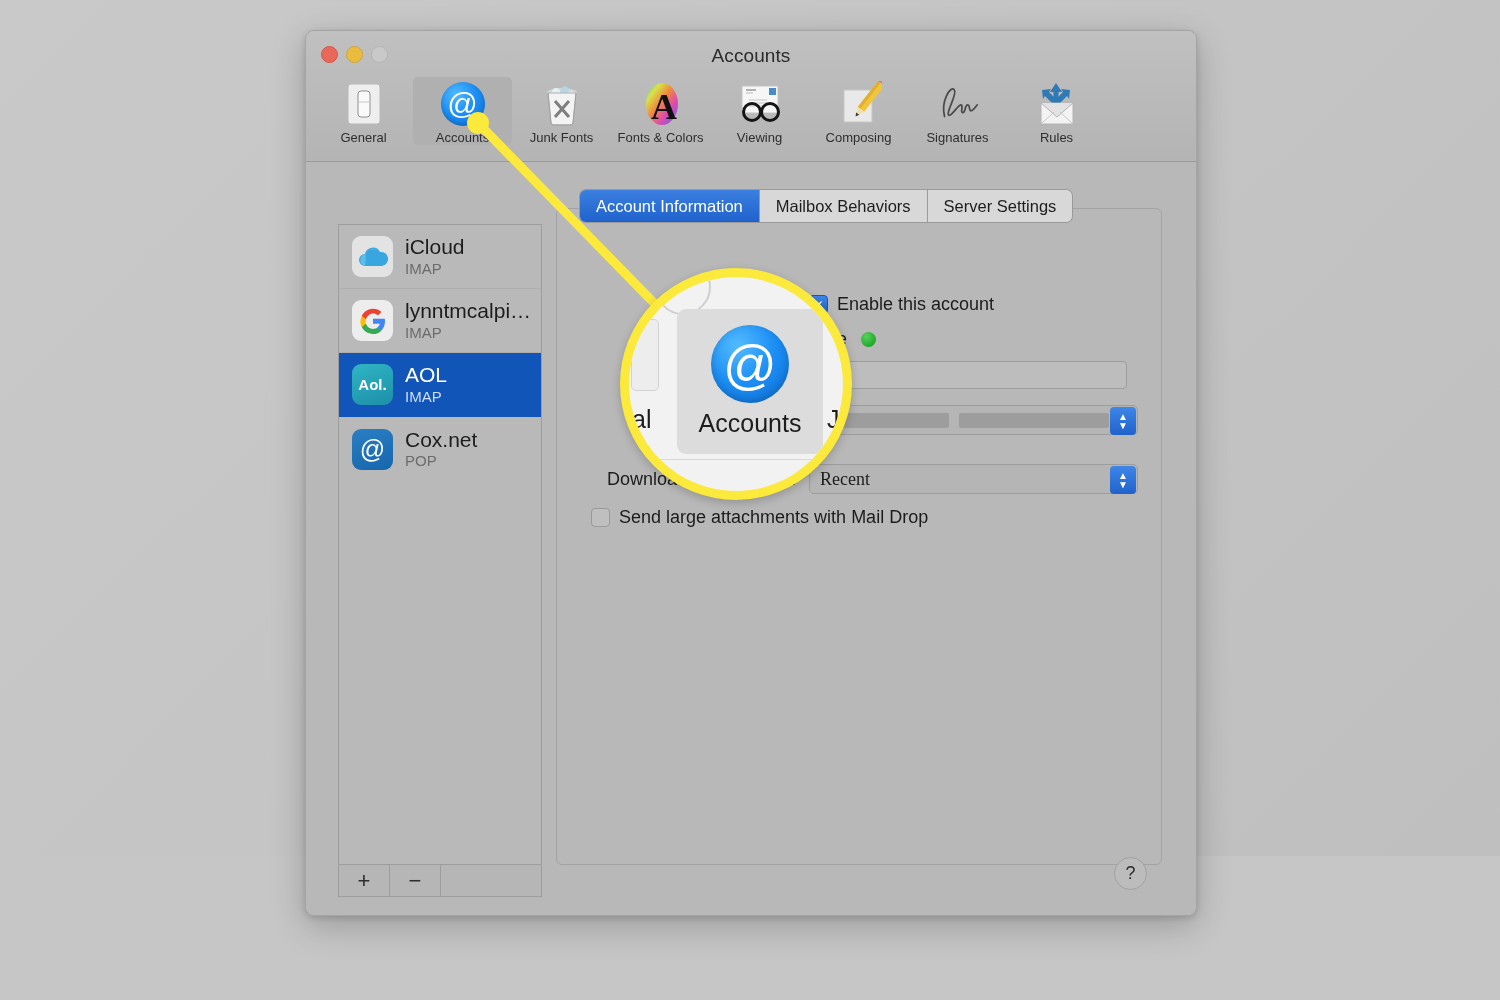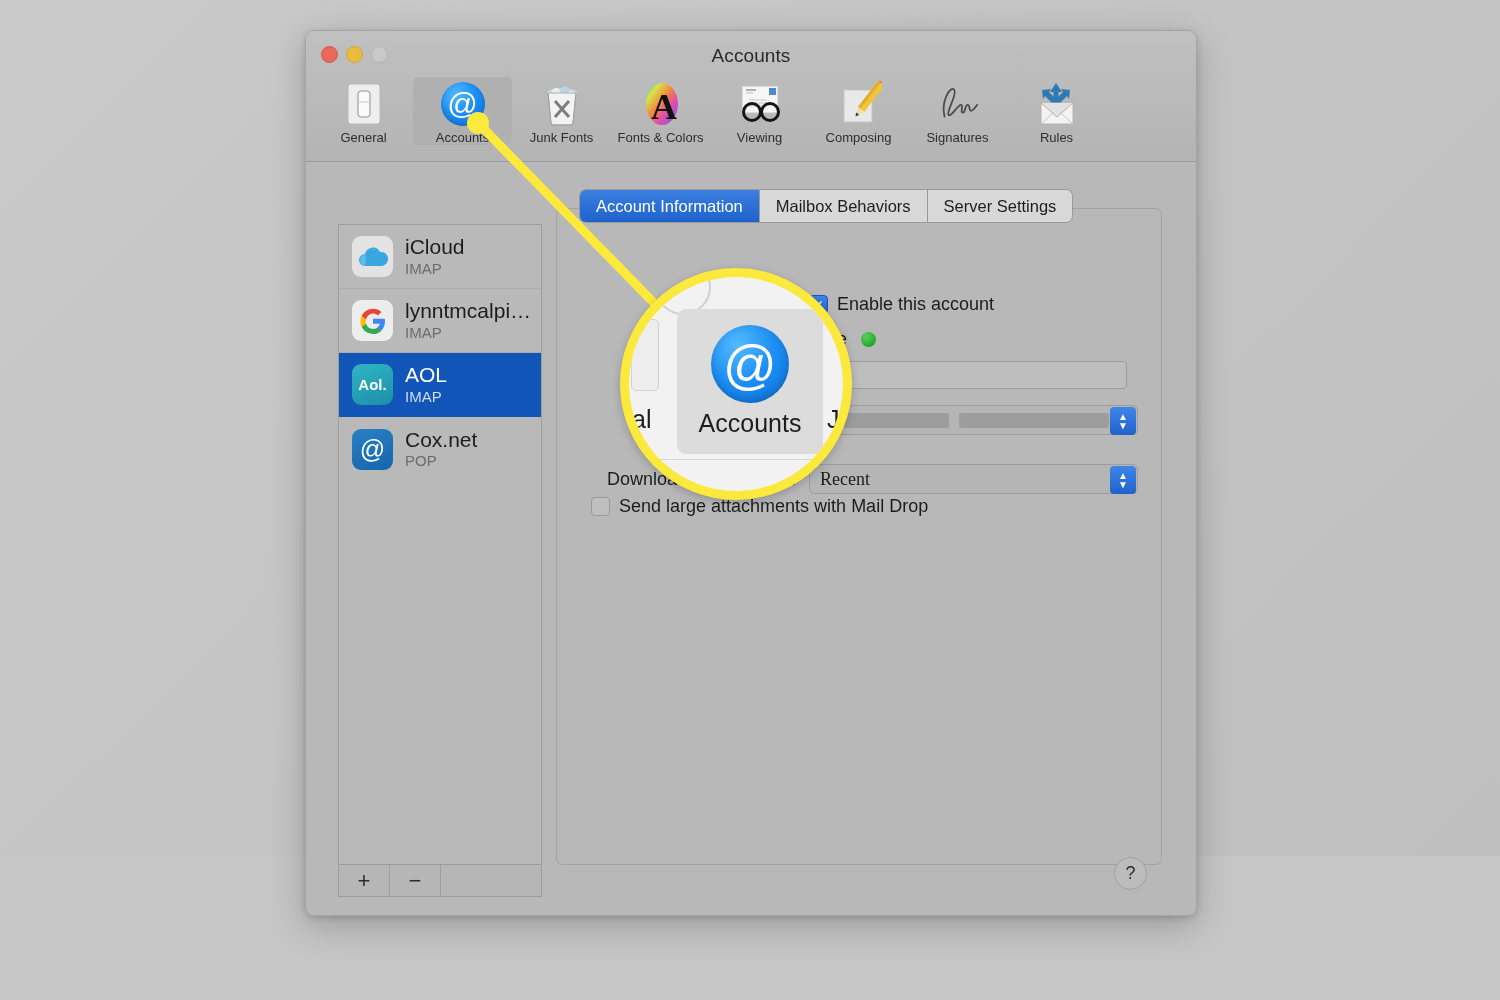--- a/index.html
+++ b/index.html
@@ -574,21 +574,21 @@
 
         <div class="field-label" style="left:290px; top:307px; width:200px;">Download Attachments:</div>
         <div class="popup" style="left:503px; top:302px; width:329px;font-family:Liberation Serif, serif;">
           <span>Recent</span>
           <div class="stepper">
               <span>▲</span>
               <span>▼</span>
             </div>
         </div>
 
-        <div class="chk-row" style="left:285px; top:334px;text-align:right;">
+        <div class="chk-row" style="left:285px; top:345px;text-align:right;">
           <div class="chk"></div>
           <span>Send large attachments with Mail Drop</span>
         </div>
 
       </div>
 
       <div class="help-btn">?</div>
 
     </div>
   </div>

